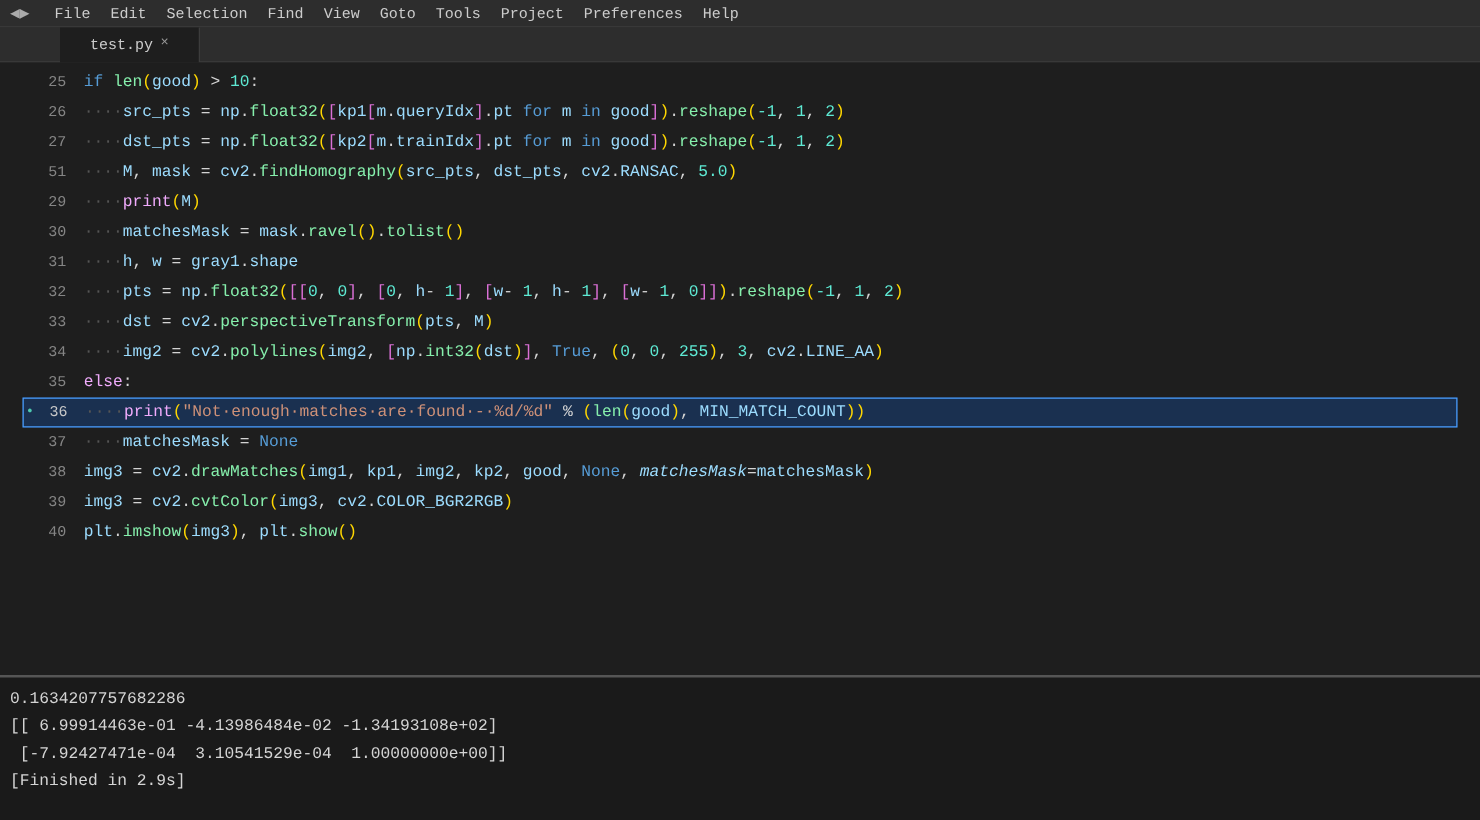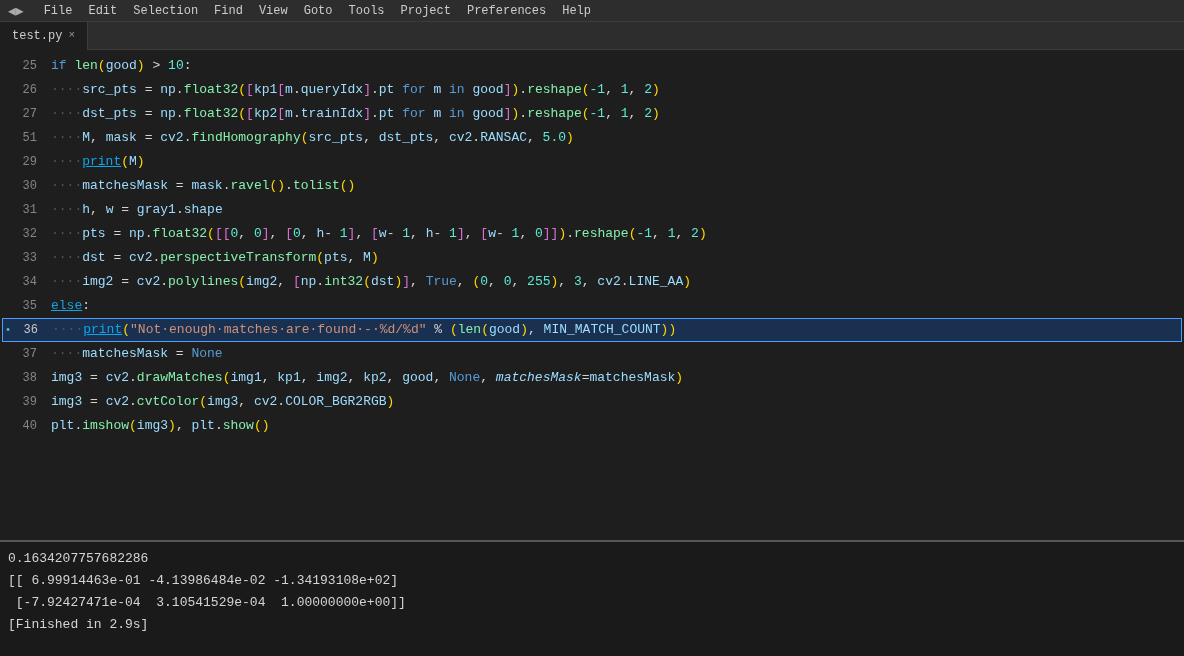--- a/index.html
+++ b/index.html
@@ -34,44 +34,45 @@
       background: #2d2d2d;
       height: 28px;
       display: flex;
       align-items: center;
       border-bottom: 1px solid #3c3c3c;
     }
     .tab {
       display: flex;
       align-items: center;
       height: 28px;
-      padding: 0 12px;
+      padding: 0 24px;
       background: #1e1e1e;
       color: #cccccc;
       font-size: 12px;
       gap: 6px;
       border-right: 1px solid #3c3c3c;
+      margin-left: 48px;
     }
     .tab-close {
       font-size: 11px;
       color: #999;
       cursor: pointer;
       line-height: 1;
     }
 
     
     .code-area {
       background: #1e1e1e;
       height: 490px;
       overflow: hidden;
       position: relative;
     }
 
     .code-lines {
-      padding: 4px 2px;
+      padding: 4px 18px;
     }
 
     .code-line {
       display: flex;
       align-items: center;
       height: 24px;
       position: relative;
     }
 
     .current-indicator {
@@ -96,21 +97,21 @@
 
     .line-content {
       flex: 1;
       white-space: pre;
       font-size: 13px;
       line-height: 24px;
       padding-left: 4px;
     }
 
     
-    .kw { color: #0ea5e9; text-decoration: underline; }       
+    .kw { color: #f0abfc; }       
     .kw-blue { color: #569cd6; }  
     .fn { color: #86efac; }       
     .str { color: #ce9178; }
     .num { color: #5eead4; }      
     .var { color: #9cdcfe; }      
     .var-italic { color: #9cdcfe; font-style: italic; }
     .dot { color: #d4d4d4; }
     .op { color: #d4d4d4; }
     .sp { color: #555555; }
     .paren { color: #ffd700; }

